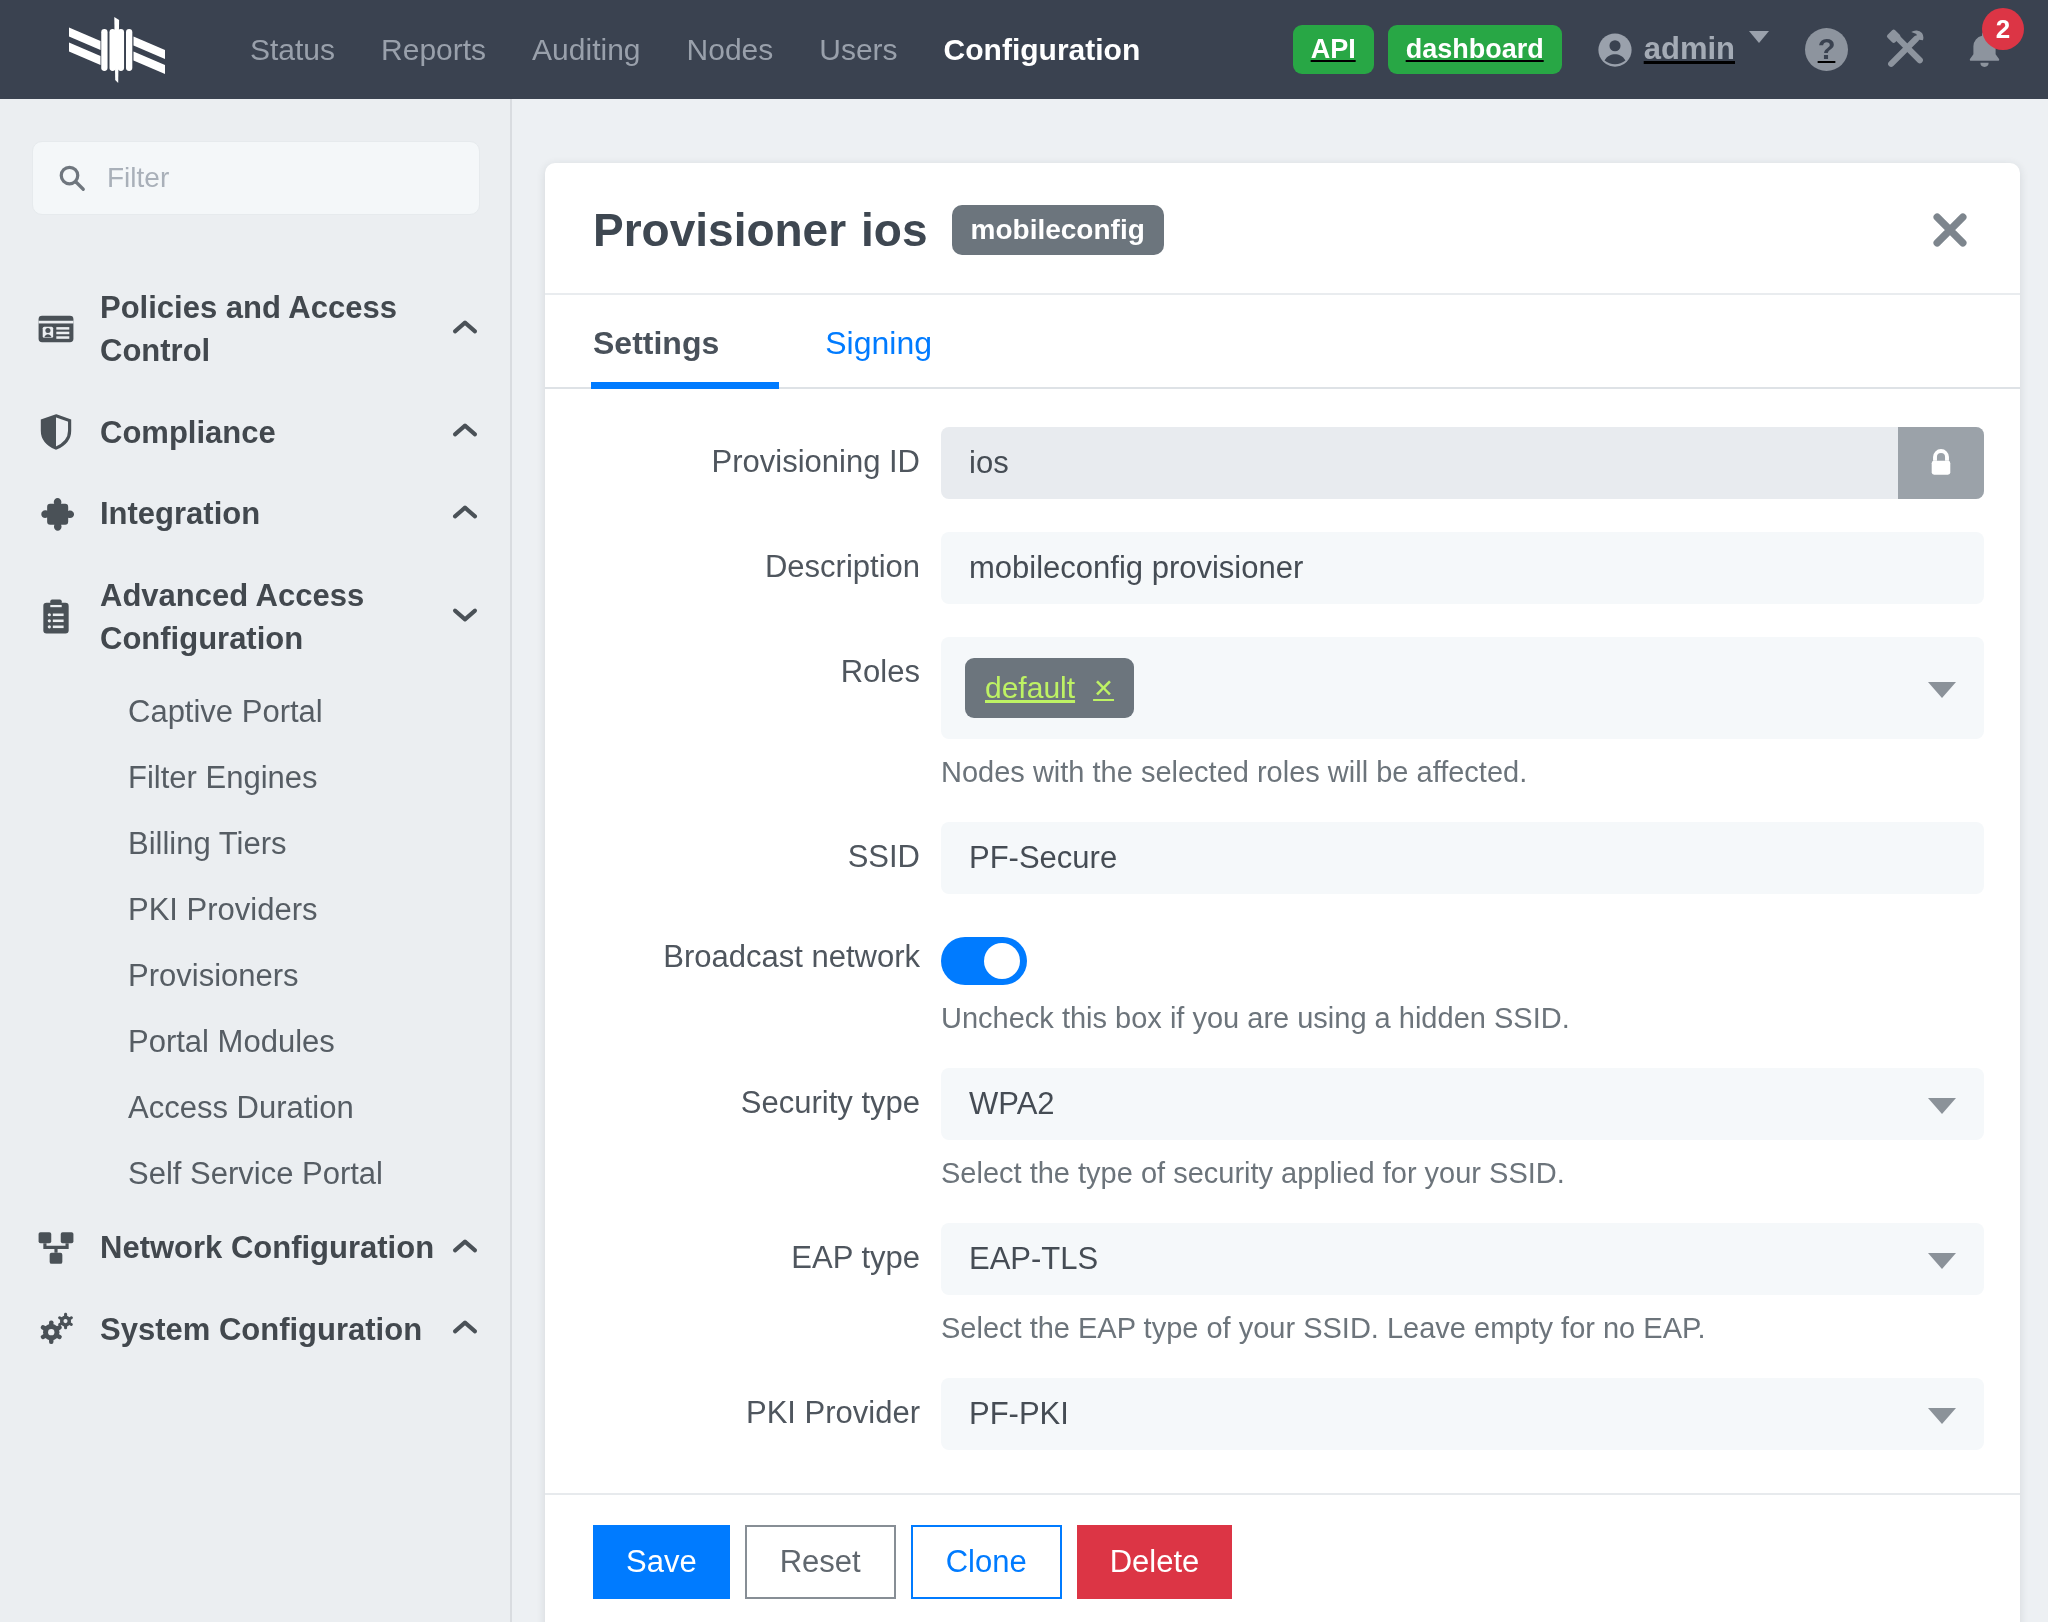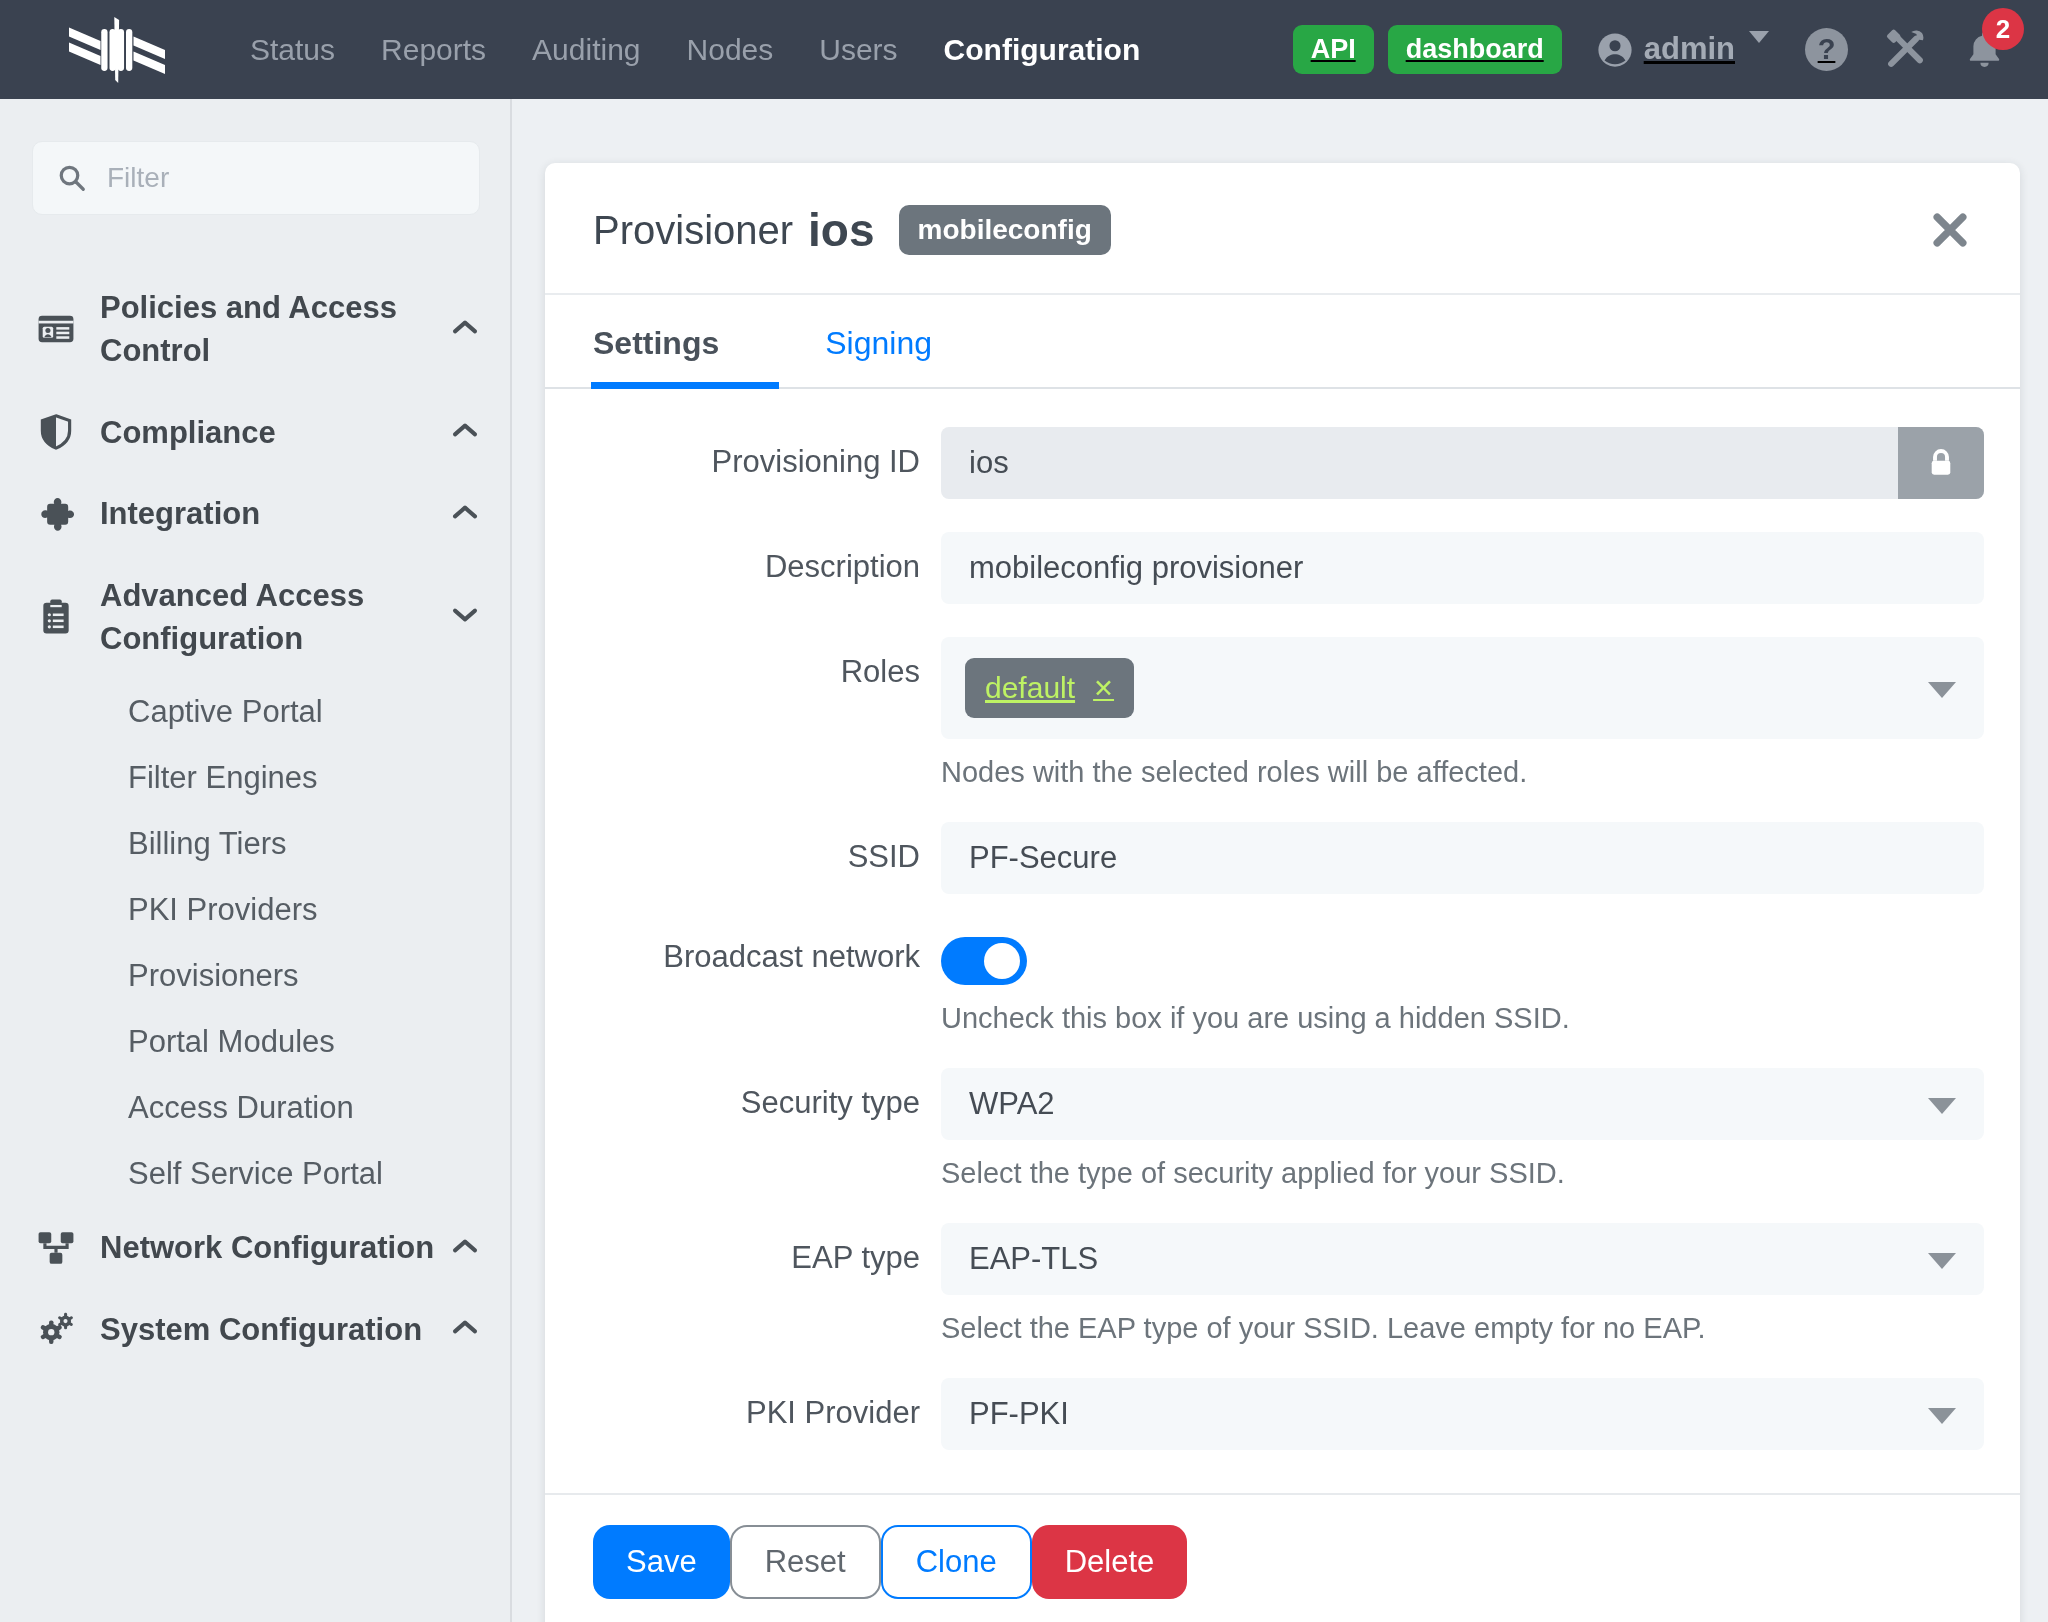--- a/index.html
+++ b/index.html
@@ -38,21 +38,21 @@
   .menu-icon { width:48px; display:flex; justify-content:center; color:#4a5157; flex:none; }
   .menu-icon svg { width:38px; height:38px; }
   .menu-label { flex:1; padding:0 12px 0 20px; font-size:31px; font-weight:700; line-height:1.4; color:#42484e; }
   .menu-chevron { color:#4a5157; flex:none; }
   .menu-chevron svg { width:30px; height:30px; }
   .menu-sub { padding:15px 0; margin-left:96px; font-size:31px; color:#565d64; cursor:pointer; }
 
   
   .card { background:#fff; border-radius:10px; box-shadow:0 2px 10px rgba(30,40,50,.12); }
   .card-header { display:flex; align-items:center; padding:40px 48px 36px; border-bottom:2px solid #e9ecef; }
-  .title-prefix { font-size:40px; font-weight:400; color:#3e4751; }
+  .title-prefix { font-size:46px; font-weight:700; color:#3e4751; }
   .title-id { font-size:46px; font-weight:700; color:#3e4751; margin-left:15px; }
   .type-badge { margin-left:24px; background:#6c757d; color:#fff; font-size:28px; font-weight:700; padding:9px 19px; border-radius:10px; }
   .close-btn { margin-left:auto; color:#7d858d; width:44px; height:44px; cursor:pointer; }
 
   .tabs { display:flex; padding:0 48px; border-bottom:2px solid #dee2e6; }
   .tab { font-size:32px; padding:30px 0 25px; margin-right:106px; position:relative; color:#007bff; cursor:pointer; }
   .tab.active { color:#49515a; font-weight:700; }
   .tab.active::after { content:""; position:absolute; left:-2px; right:-60px; bottom:-2px; height:7px; background:#007bff; }
 
   .card-body { padding:38px 36px 10px 0; }
@@ -66,21 +66,21 @@
   .selectish { position:relative; padding-right:90px; cursor:pointer; }
   .sel-caret { position:absolute; right:28px; top:50%; margin-top:-6px; width:0; height:0; border-left:14px solid transparent; border-right:14px solid transparent; border-top:16px solid #8b9299; }
   .chips { min-height:102px; background:#f5f8fa; border-radius:8px; display:flex; align-items:center; padding:14px 90px 14px 24px; position:relative; cursor:pointer; }
   .chip { background:#6c757d; color:#bef264; border-radius:9px; font-size:30px; padding:13px 20px; display:flex; align-items:center; cursor:pointer;text-decoration:underline; }
   .chip-x { font-size:25px; font-weight:700; margin-left:18px; cursor:pointer; }
   .helper { margin-top:17px; font-size:29px; color:#6c747b; }
   .toggle { width:86px; height:48px; border-radius:24px; background:#007bff; position:relative; margin-top:10px; cursor:pointer; }
   .toggle-knob { position:absolute; top:6px; right:7px; width:36px; height:36px; border-radius:50%; background:#fff; }
 
   .card-footer { border-top:2px solid #e7eaed; padding:30px 48px 40px; display:flex; }
-  .btn { height:74px; padding:0 33px; font-size:31px; border-radius:17px; display:flex; align-items:center; cursor:pointer; border:none; font-family:inherit; }
+  .btn { height:74px; padding:0 33px; font-size:31px; border-radius:0; display:flex; align-items:center; margin-right:15px; cursor:pointer; border:none; font-family:inherit; }
   .btn-save { background:#007bff; color:#fff; }
   .btn-reset { background:#fff; border:2px solid #878e95; color:#60676e; }
   .btn-clone { background:#fff; border:2px solid #007bff; color:#007bff; }
   .btn-delete { background:#dc3545; color:#fff; }
 </style>
 </head>
 <body>
 
 <div class="app">
 

